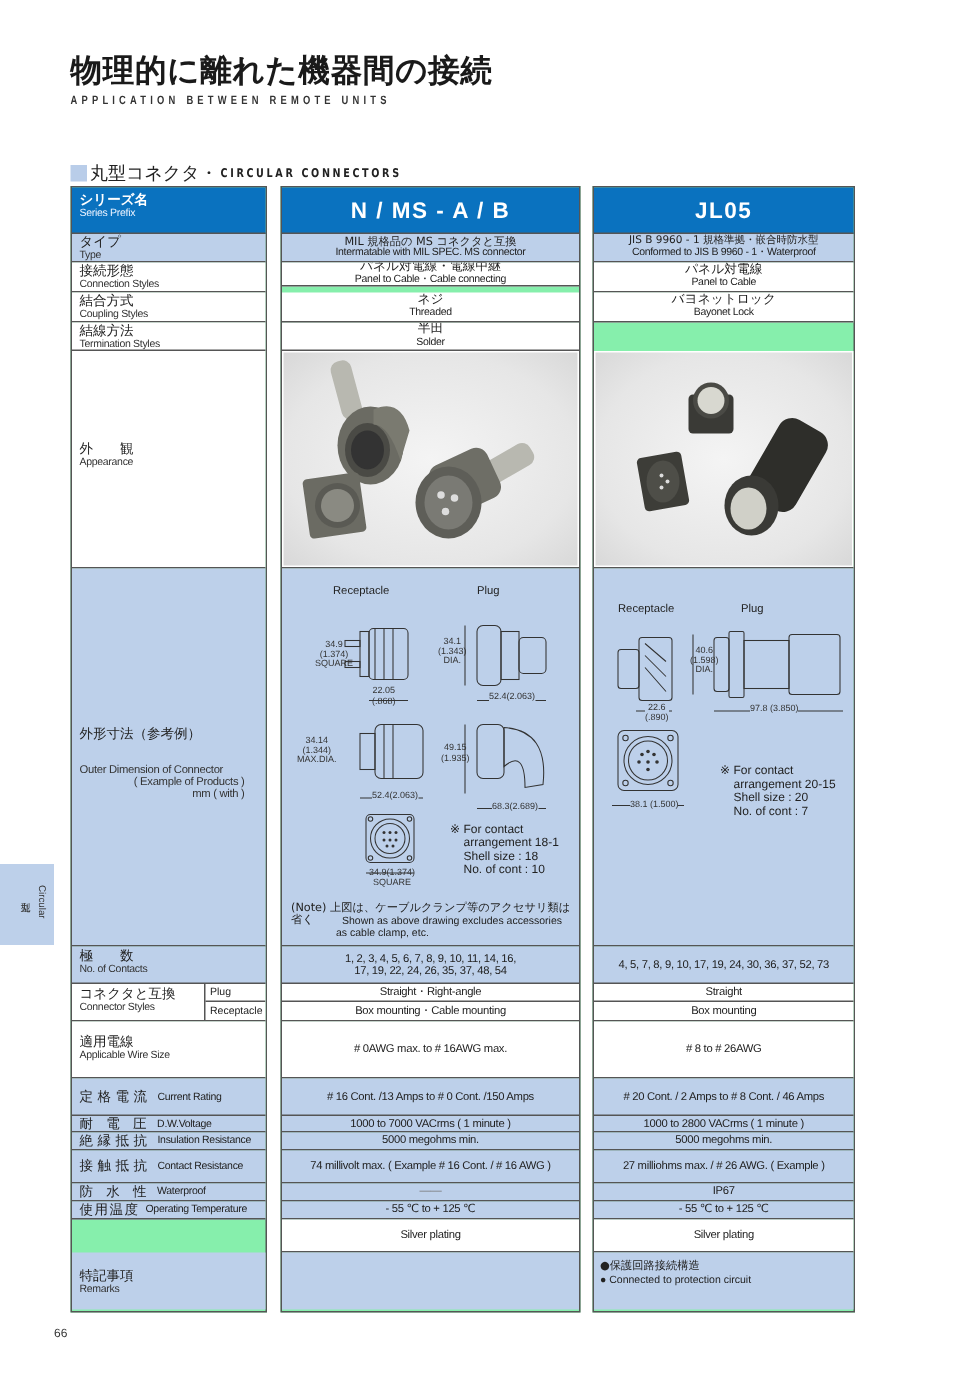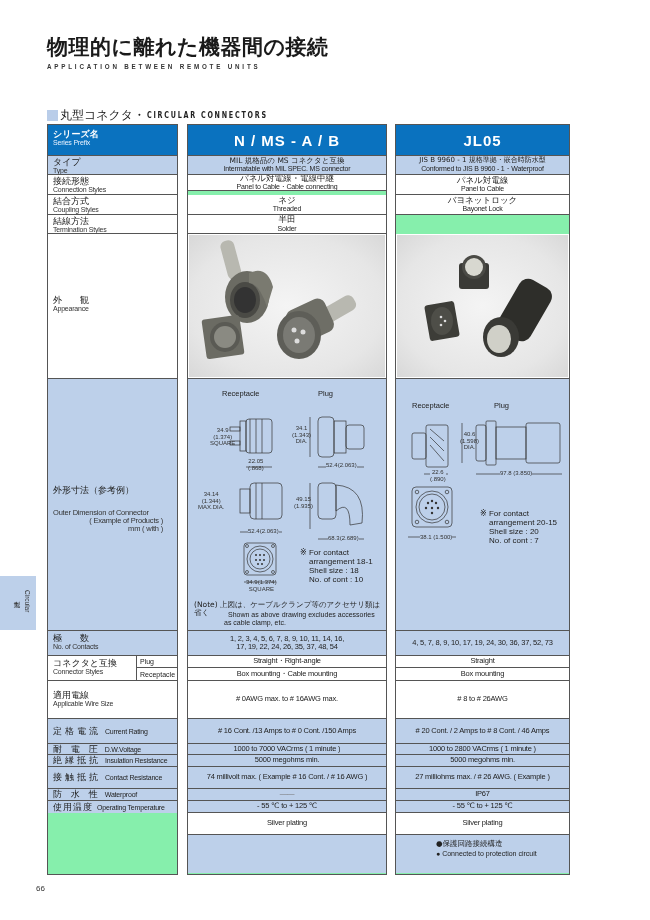--- a/index.html
+++ b/index.html
@@ -40,21 +40,21 @@
   .series-name { font-size: 15px; font-weight: bold; color: #fff; letter-spacing: 1px; text-align: center; height: 100%; display: flex; align-items: center; justify-content: center; }
 
   .split { position: absolute; left: 88px; top: 0; bottom: 0; border-left: 1px solid #555; }
   .subcell { position: absolute; left: 89px; right: 0; font-size: 7px; padding-left: 3px; display: flex; align-items: center; }
 
   .photo { position: absolute; left: 1px; right: 1px; top: 1px; bottom: 1px; background: radial-gradient(ellipse at 50% 50%, #f4f4f4 0%, #e6e6e6 70%, #d8d8d8 100%); }
   .dim-text { font-size: 6px; color: #333; position: absolute; text-align: center; line-height: 1.1; }
   .dim-lbl { font-size: 7.5px; color: #222; position: absolute; }
   .note-text { font-size: 8px; color: #222; position: absolute; line-height: 1.1; }
 
-  .remark { font-size: 7px; padding: 4px 0 0 4px; line-height: 1.3; margin-left: 36px; }
+  .remark { font-size: 7px; padding: 4px 0 0 4px; line-height: 1.3; }
   .remark .jp { font-family: "DejaVu Sans", sans-serif; font-size: 7.5px; }
 
   .side-tab { position: absolute; left: 0; top: 576px; width: 36px; height: 54px; background: #bdd0ea; }
   .side-tab span { position: absolute; writing-mode: vertical-rl; font-size: 6.5px; color: #333; }
   .page-num { position: absolute; left: 36px; top: 884px; font-size: 8px; color: #333; }
 </style>
 </head>
 <body>
 
 <div class="page-title">物理的に離れた機器間の接続</div>
@@ -160,20 +160,26 @@
   <div class="row blue" style="top:664px;height:12px">
     <div class="inline-lbl">
         <span class="jp">防 水 性</span>
         <span class="en">Waterproof</span>
       </div>
   </div>
   <div class="row blue" style="top:676px;height:12px">
     <div class="inline-lbl">
         <span class="jp" style="letter-spacing:1px">使用温度</span>
         <span class="en">Operating Temperature</span>
+      </div>
+  </div>
+  <div class="row blue" style="top:710px;height:38px">
+    <div class="lbl" style="padding-top:12px">
+        <span class="jp">特記事項</span>
+        <span class="en">Remarks</span>
       </div>
   </div>
 </div>
 
 <div class="col col2">
   <div class="row hdr" style="top:0;height:31px">
     <div class="series-name">N / MS - A / B</div>
   </div>
   <div class="row blue" style="top:31px;height:19px">
     <div class="val">

